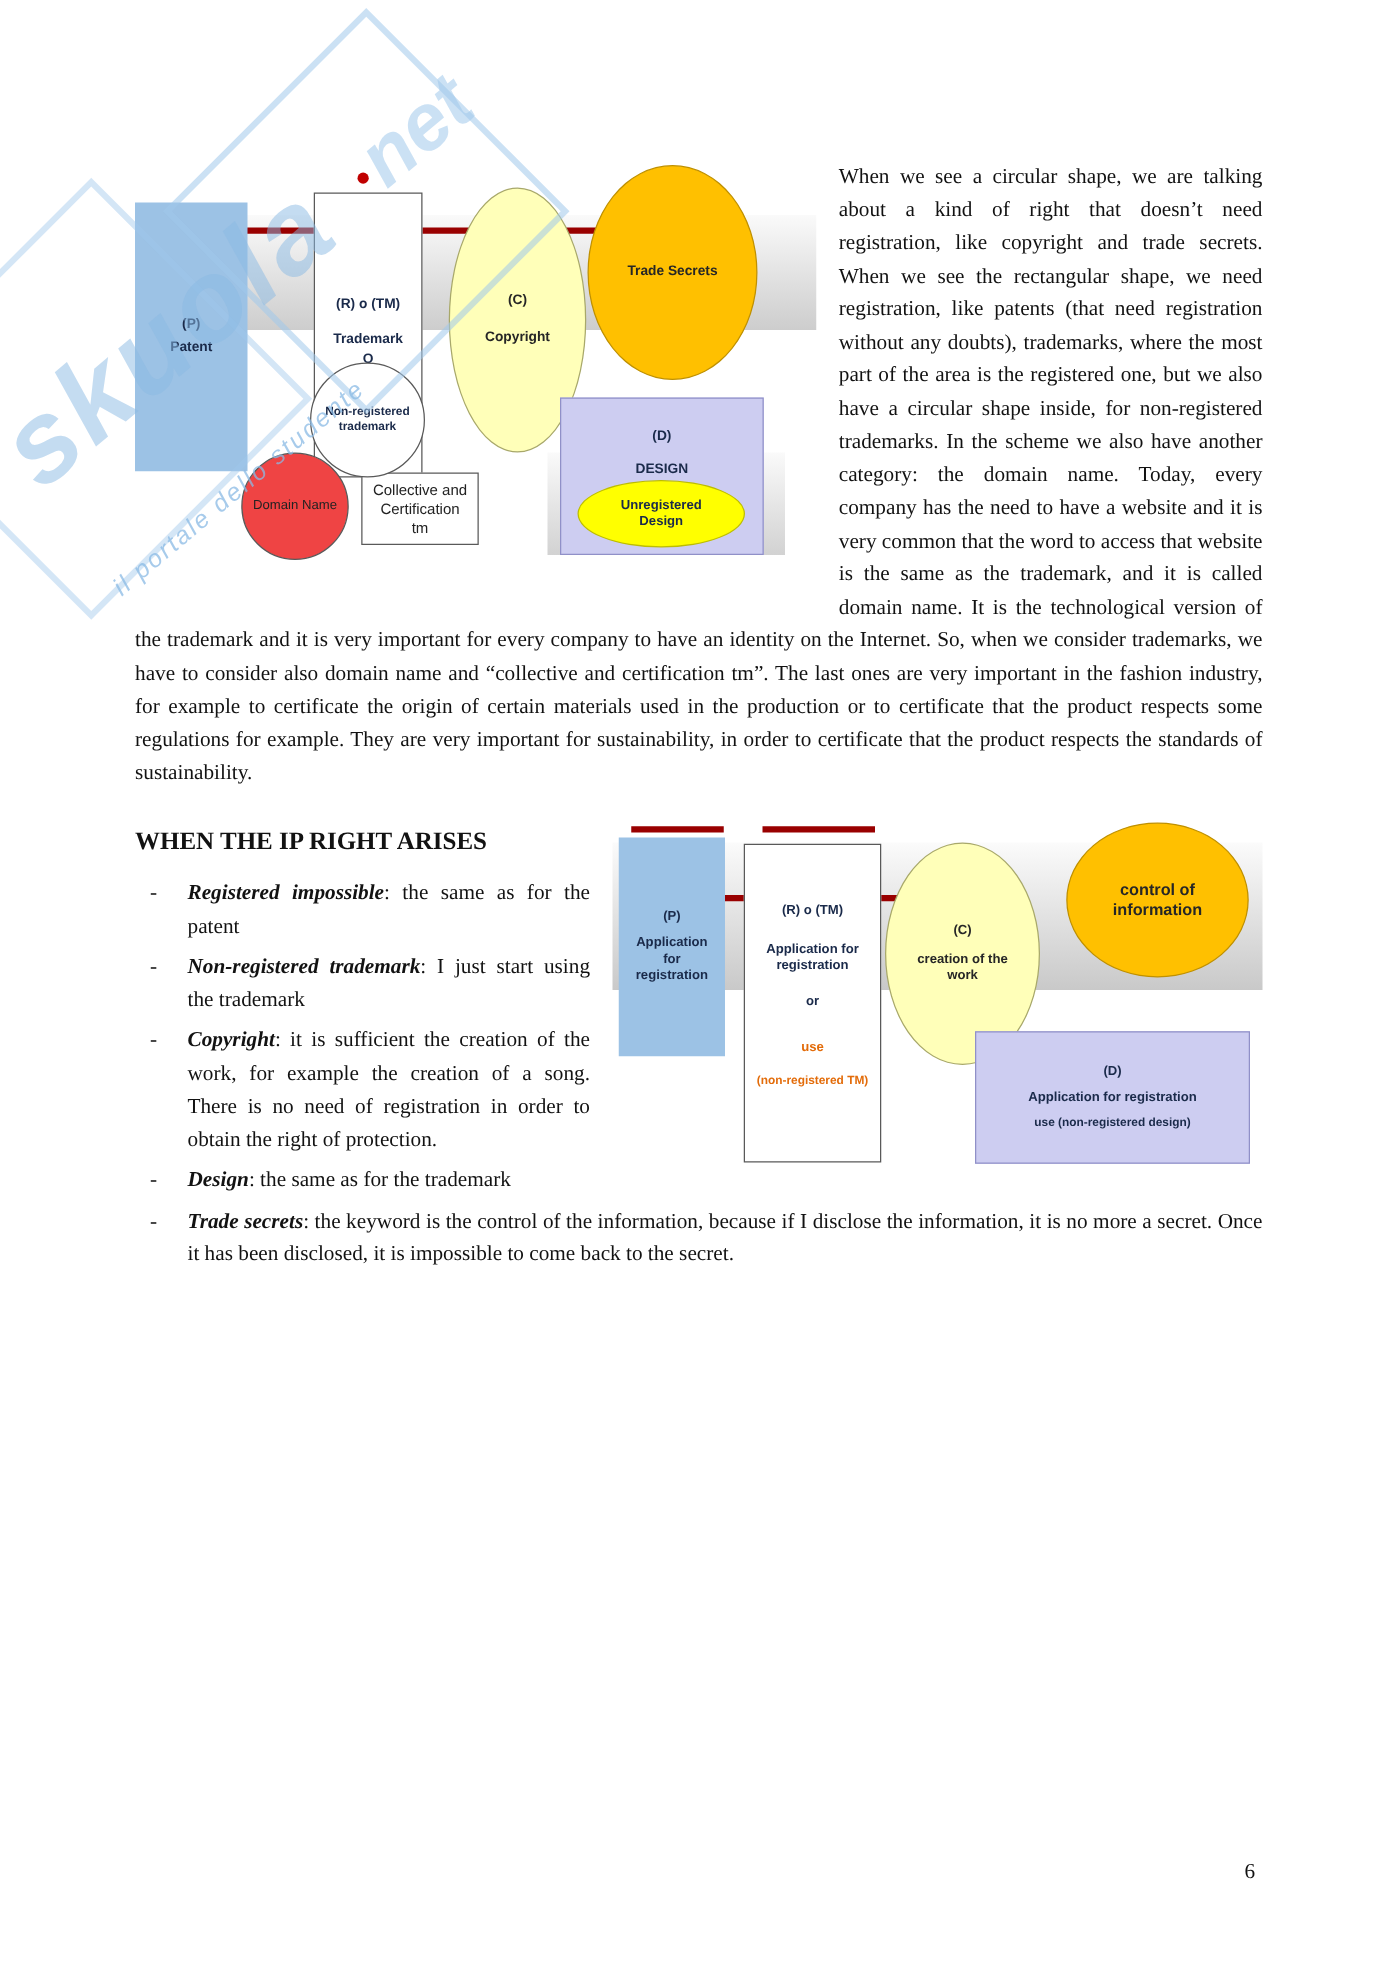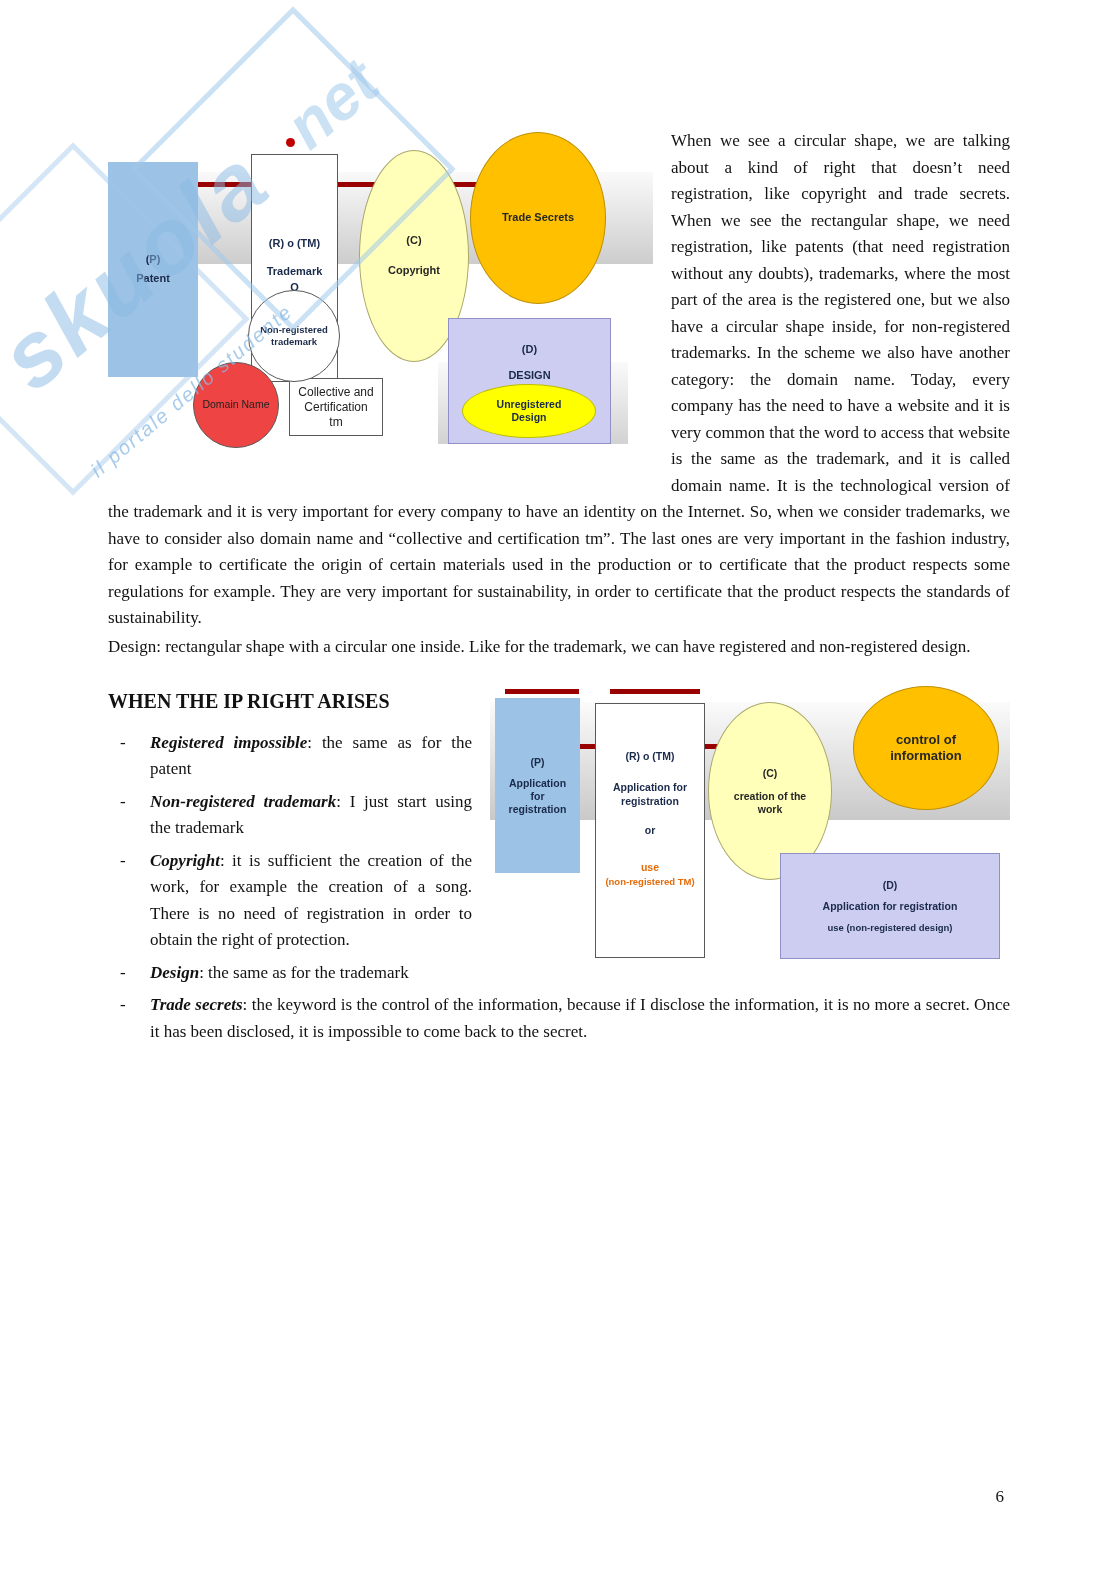--- a/index.html
+++ b/index.html
@@ -53,21 +53,21 @@
   
   .d2-band { left:0; top:16px; width:100%; height:118px; background:linear-gradient(#fbfbfb,#c9c9c9); }
   .d2-lineA { left:15px; top:3px; width:74px; }
   .d2-lineB { left:120px; top:3px; width:90px; }
   .d2-lineC { left:84px; top:58px; width:150px; }
   .d2-p { left:5px; top:12px; width:85px; height:175px; background:#9CC2E5; justify-content:center; gap:8px; font-size:10.5px; padding:0 6px; z-index:2; }
   .d2-tm { left:105px; top:17px; width:110px; height:255px; background:#ffffff; border:1px solid #595959; padding:46px 8px 0; font-size:10.5px; z-index:2; }
   .d2-tm .m1 { margin-top:18px; }
   .d2-tm .m2 { margin-top:16px; }
   .d2-tm .m3 { margin-top:24px; color:#e36c0a; }
-  .d2-tm .m4 { margin-top:2px; color:#e36c0a; font-size:9.5px; }
+  .d2-tm .m4 { margin-top:14px; color:#e36c0a; font-size:9.5px; }
   .d2-c { left:218px; top:16px; width:124px; height:178px; border-radius:50%; background:#FFFFB9; border:1px solid #a8a86a; justify-content:center; gap:10px; font-size:10.5px; color:#262626; padding:0 16px; z-index:2; }
   .d2-ts { left:363px; top:0; width:146px; height:124px; border-radius:50%; background:#FFC000; border:1px solid #bf9000; justify-content:center; font-size:13px; color:#262626; padding:0 24px; z-index:2; }
   .d2-d { left:290px; top:167px; width:220px; height:106px; background:#CDCDF1; border:1px solid #9090c8; justify-content:center; gap:8px; font-size:10.5px; padding:0 10px; z-index:3; }
   .d2-d .small { font-size:9.5px; }
 
   
   .watermark { position:absolute; left:18px; top:14px; width:520px; height:500px; z-index:4; pointer-events:none; font-family:"Liberation Sans", sans-serif; }
   .wm-diamond1 { position:absolute; left:160px; top:40px; width:230px; height:230px; border:5px solid rgba(160,200,235,0.55); transform:rotate(45deg); }
   .wm-diamond2 { position:absolute; left:-70px; top:180px; width:250px; height:250px; border:5px solid rgba(160,200,235,0.45); transform:rotate(45deg); }
   .wm-brand { position:absolute; left:42px; top:268px; font-weight:bold; font-style:italic; font-size:92px; letter-spacing:4px; color:rgba(137,186,228,0.5); transform:rotate(-40deg); transform-origin:left bottom; white-space:nowrap; }
@@ -130,21 +130,20 @@
       <span>(D)</span>
       <span>DESIGN</span>
     </div>
 
     <div class="shape d1-unreg">
       <span>Unregistered Design</span>
     </div>
   </div>
 
   <p class="para">When we see a circular shape, we are talking about a kind of right that doesn’t need registration, like copyright and trade secrets. When we see the rectangular shape, we need registration, like patents (that need registration without any doubts), trademarks, where the most part of the area is the registered one, but we also have a circular shape inside, for non-registered trademarks. In the scheme we also have another category: the domain name. Today, every company has the need to have a website and it is very common that the word to access that website is the same as the trademark, and it is called domain name. It is the technological version of the trademark and it is very important for every company to have an identity on the Internet. So, when we consider trademarks, we have to consider also domain name and “collective and certification tm”. The last ones are very important in the fashion industry, for example to certificate the origin of certain materials used in the production or to certificate that the product respects some regulations for example. They are very important for sustainability, in order to certificate that the product respects the standards of sustainability.</p>
-  <p class="para design-note">Design: rectangular shape with a circular one inside. Like for the trademark, we can have registered and non-registered design.</p>
 
   <section class="section2">
 
     <div class="diagram diagram2">
       <div class="band d2-band"></div>
       <div class="rline d2-lineA"></div>
       <div class="rline d2-lineB"></div>
       <div class="rline d2-lineC"></div>
 
       <div class="shape d2-p">

